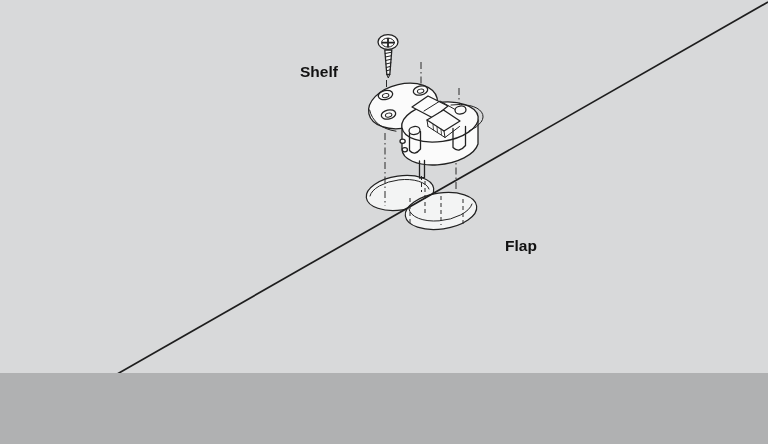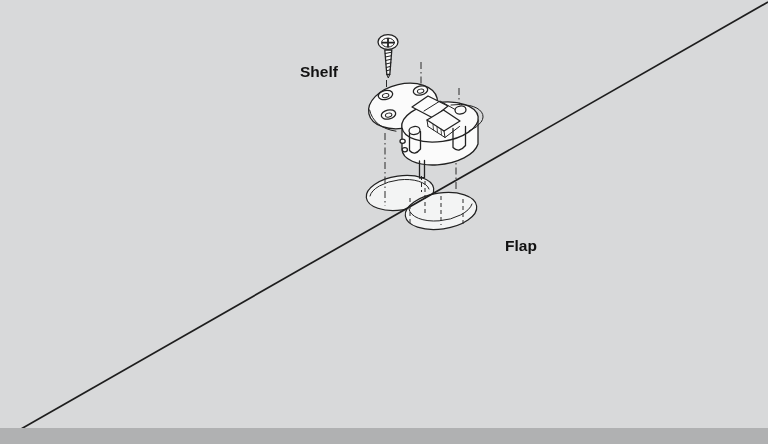--- a/index.html
+++ b/index.html
@@ -1,18 +1,18 @@
 <!DOCTYPE html>
 <html><head>
 <meta charset="utf-8">
 <style>
   html,body{margin:0;padding:0;background:#b0b1b2;}
   #stage{
     position:relative;
-    width:768px;height:428px;
+    width:768px;height:373px;
     overflow:hidden;
     font-family:"Liberation Sans", sans-serif;
   }
   svg{display:block;}
   .ln{fill:none;stroke:#222222;stroke-width:1.3;stroke-linecap:round;stroke-linejoin:round;}
   .thin{stroke-width:1;}
   .hair{stroke-width:0.8;}
   .fw{fill:#fbfbfb;stroke:#222222;stroke-width:1.3;stroke-linejoin:round;}
   .fr{fill:#f3f4f4;stroke:#222222;stroke-width:1.2;}
   .dash{fill:none;stroke:#2b2b2b;stroke-width:1;stroke-dasharray:4 3;}

